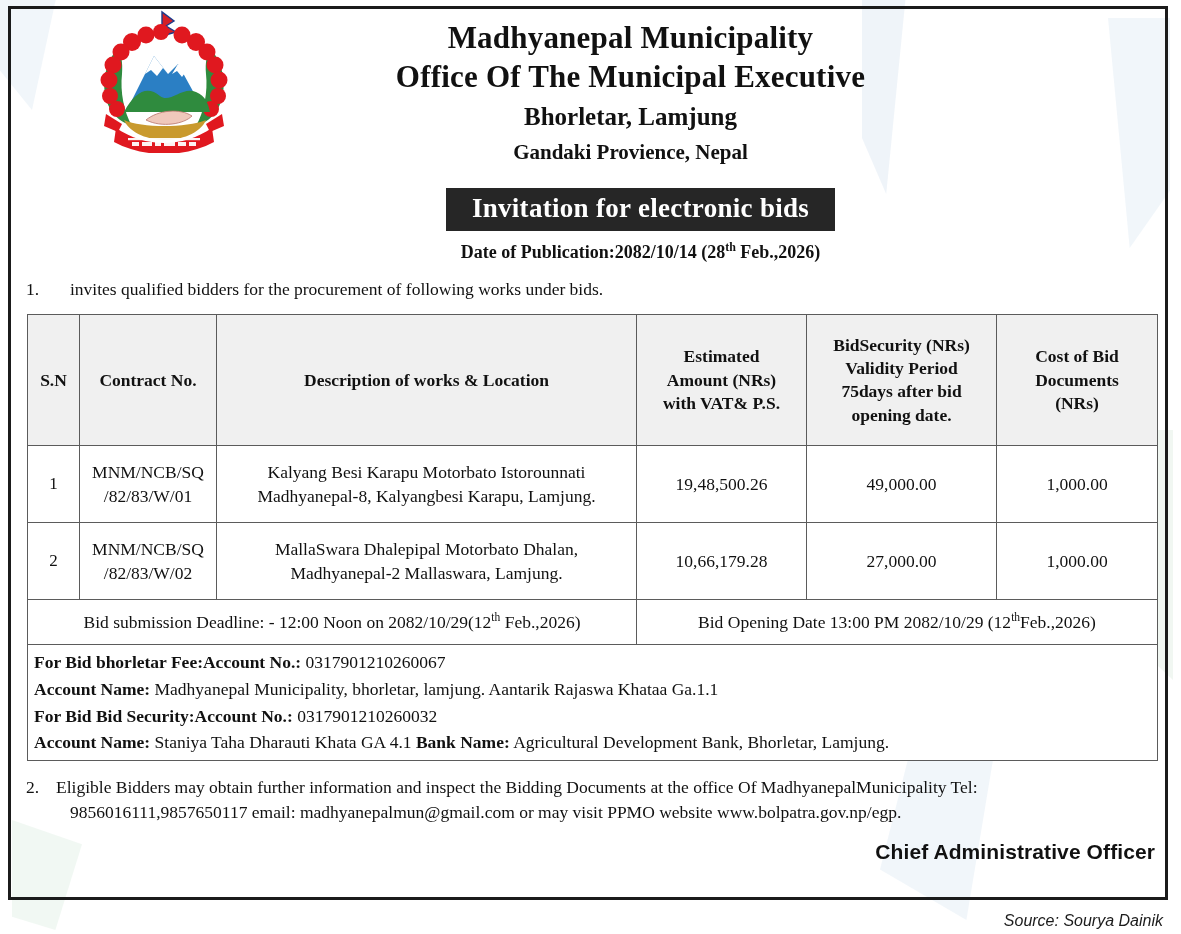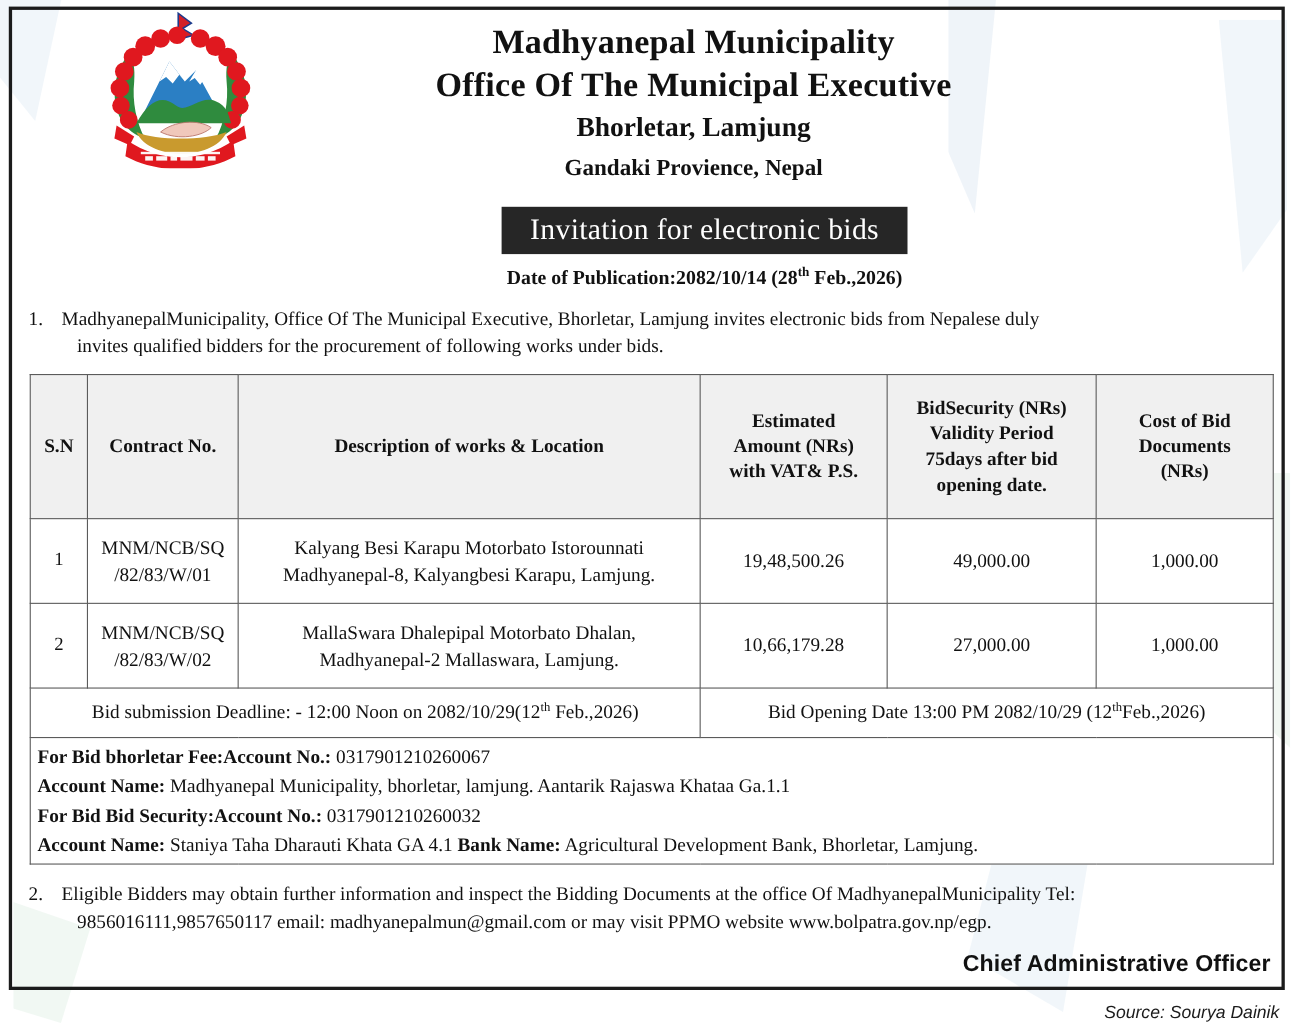--- a/index.html
+++ b/index.html
@@ -164,21 +164,21 @@
   .banner-wrap {
     text-align: center;
     padding-left: 100px;
     margin-top: 2px;
   }
   .banner {
     display: inline-block;
     background: #262626;
     color: #ffffff;
     font-size: 27px;
-    font-weight: normal;
+    font-weight: bold;
     padding: 5px 26px 7px 26px;
     letter-spacing: 0.3px;
   }
   .pubdate {
     text-align: center;
     padding-left: 100px;
     font-size: 18px;
     font-weight: bold;
     margin-top: 9px;
   }
@@ -371,21 +371,20 @@
     <span class="banner">Invitation for electronic bids</span>
   </div>
 
   <div class="pubdate">
     <span>Date of Publication:2082/10/14 (28</span><sup>th</sup><span> Feb.,2026)</span>
   </div>
 
   <div class="para">
     <div class="num">1.</div>
     <div class="body">
-      <span>MadhyanepalMunicipality, Office Of The   Municipal Executive, Bhorletar, Lamjung invites electronic bids from   Nepalese duly</span>
       <span class="l2">invites qualified  bidders for the procurement of following works under bids.</span>
     </div>
   </div>
 
   <div class="tbl-wrap">
     <table class="main">
       <colgroup>
         <col class="col-sn">
           <col class="col-cno">
           <col class="col-desc">

